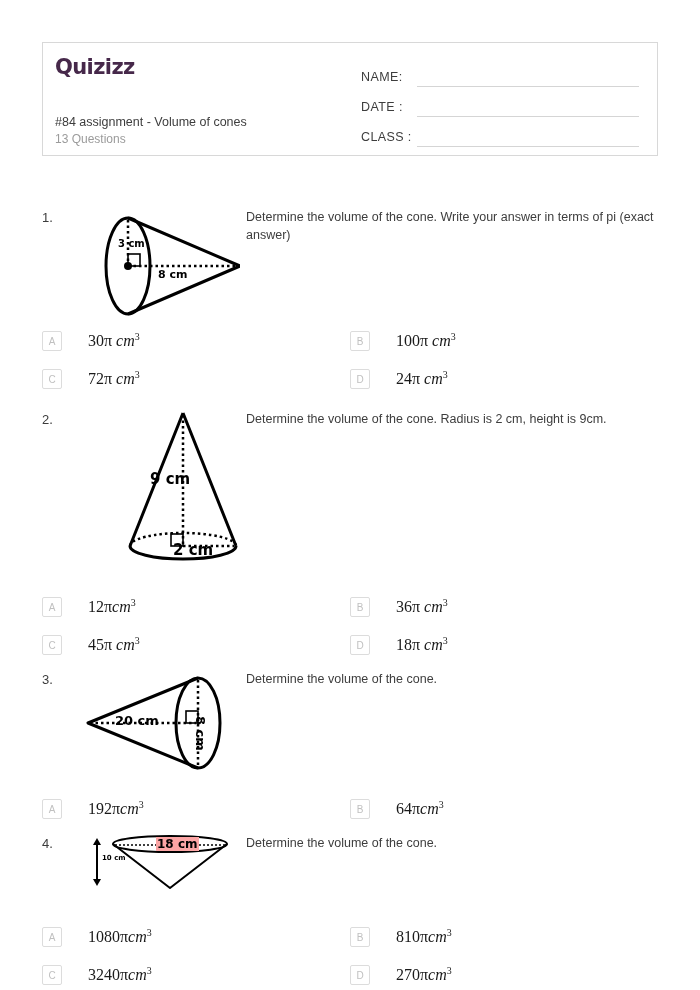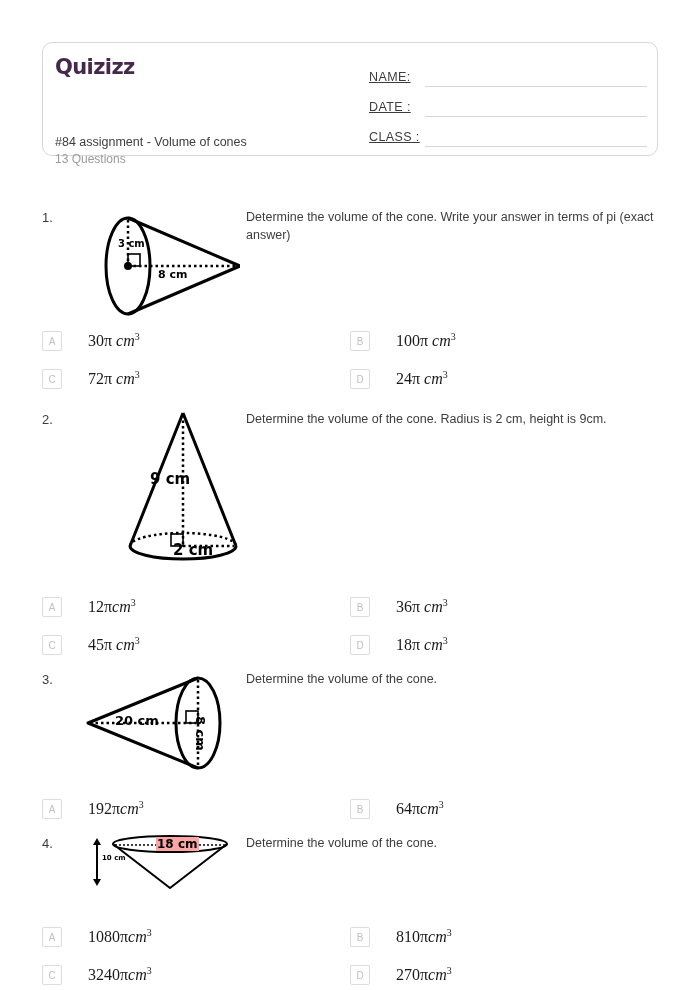--- a/index.html
+++ b/index.html
@@ -17,57 +17,56 @@
   }
 
   
   .header-card {
     position: absolute;
     left: 42px;
     top: 42px;
     width: 616px;
     height: 114px;
     border: 1px solid #d8d8d8;
-    border-radius: 10px;
+    border-radius: 0;
     box-sizing: border-box;
     background: #fff;
   }
   .header-left {
     position: absolute;
     left: 12px;
     top: 8px;
     width: 300px;
   }
   .logo {
     font-family: "DejaVu Sans", sans-serif;
     font-weight: bold;
     font-size: 21px;
     letter-spacing: -0.6px;
     color: #46284a;
     line-height: 1;
     padding-top: 6px;
   }
   .quiz-title {
-    margin-top: 56px;
+    margin-top: 36px;
     font-size: 12.5px;
     color: #3d3d3d;
     line-height: 1.3;
     white-space: nowrap;
   }
   .quiz-count {
     font-size: 12px;
     color: #9b9b9b;
     margin-top: 2px;
   }
   .header-right {
     position: absolute;
-    left: 326px;
+    left: 318px;
     top: 14px;
     width: 278px;
-    text-decoration: underline;
   }
   .field-row {
     display: flex;
     align-items: flex-end;
     height: 30px;
   }
   .field-label {
     font-size: 12.5px;
     color: #3d3d3d;
     letter-spacing: 0.4px;

